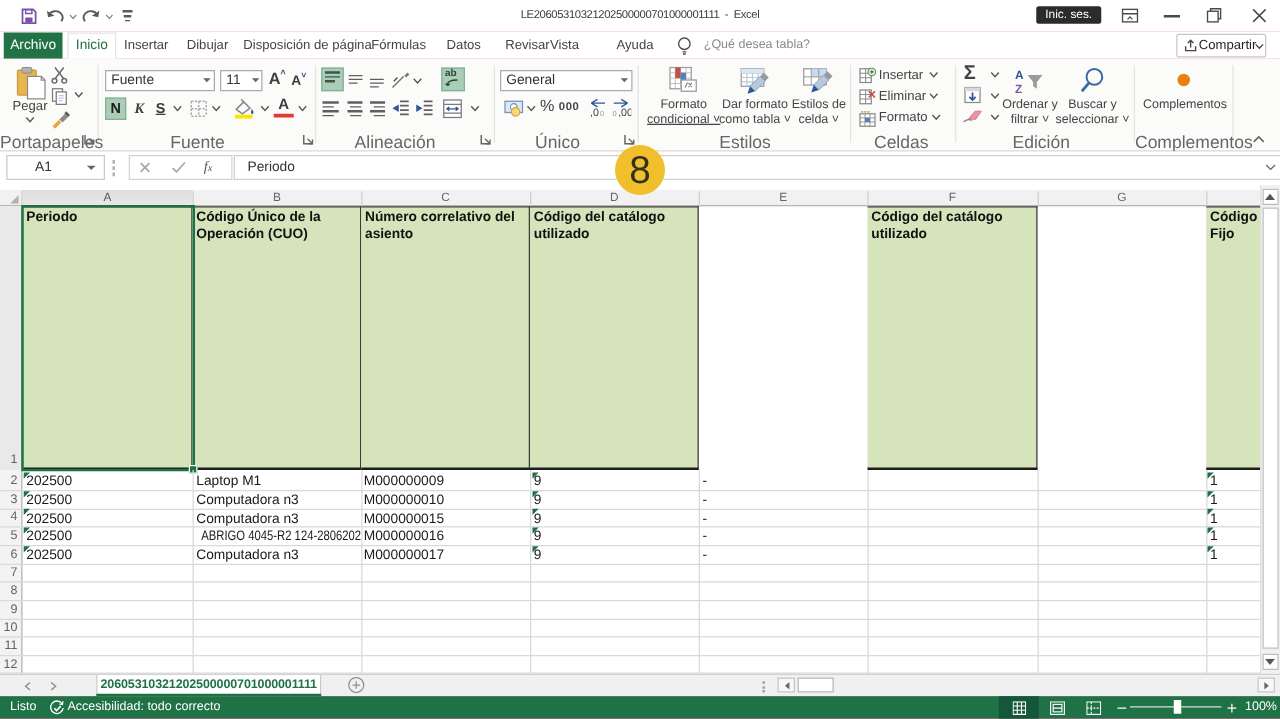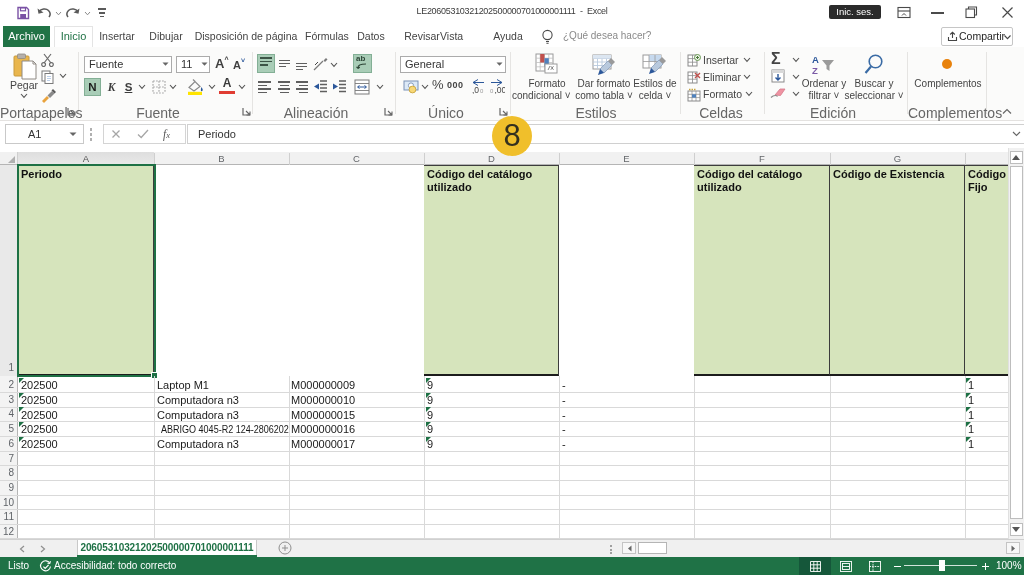--- a/index.html
+++ b/index.html
@@ -68,30 +68,30 @@
   </svg>
 </div>
 
 <div id="tabstrip" style="left:0;top:25px;width:1024px;height:22px;background:#ffffff;">
   <div class="t" style="left:3px;top:1px;width:47px;height:21px;background:#217346;color:#fff;font-size:11px;text-align:center;line-height:21px;">Archivo</div>
   <div style="left:54px;top:1px;width:39px;height:21px;background:#fff;border:1px solid #e4e4e4;border-bottom:none;"></div>
   <div class="t" style="left:54px;top:1px;width:39px;text-align:center;font-size:11px;line-height:21px;color:#217346;">Inicio</div>
   <div class="t" style="left:87px;top:0;width:60px;text-align:center;font-size:10.5px;line-height:22px;color:#444;">Insertar</div>
   <div class="t" style="left:136px;top:0;width:60px;text-align:center;font-size:10.5px;line-height:22px;color:#444;">Dibujar</div>
   <div class="t" style="left:186px;top:0;width:120px;text-align:center;font-size:10.5px;line-height:22px;color:#444;">Disposición de página</div>
-  <div class="t" style="left:297px;top:0;width:60px;text-align:center;font-size:10.5px;line-height:22px;color:#444;">Fórmulas</div>
+  <div class="t" style="left:297px;top:0;width:60px;font-size:10.5px;line-height:22px;color:#444;">Fórmulas</div>
   <div class="t" style="left:346px;top:0;width:50px;text-align:center;font-size:10.5px;line-height:22px;color:#444;">Datos</div>
   <div class="t" style="left:392px;top:0;width:60px;text-align:center;font-size:10.5px;line-height:22px;color:#444;">Revisar</div>
   <div class="t" style="left:440px;top:0;width:50px;text-align:left;font-size:10.5px;line-height:22px;color:#444;">Vista</div>
   <div class="t" style="left:483px;top:0;width:50px;text-align:center;font-size:10.5px;line-height:22px;color:#444;">Ayuda</div>
   <svg style="left:541px;top:4px;" width="13" height="16" viewBox="0 0 13 16">
     <circle cx="6.5" cy="6" r="4.6" fill="none" stroke="#4a4a4a" stroke-width="1.1"></circle>
     <path d="M5 12.5 H8 M5.4 14.2 H7.6" stroke="#4a4a4a" stroke-width="1.1"></path>
   </svg>
-  <div class="t" style="left:563px;top:0;font-size:10px;line-height:22px;color:#8a8a8a;">¿Qué desea hacer?</div>
+  <div class="t" style="left:563px;top:0;font-size:10px;line-height:22px;color:#8a8a8a;">¿Qué desea tabla?</div>
   <div style="left:941px;top:2px;width:72px;height:19px;background:#fff;border:1px solid #c6c6c6;border-radius:2px;"></div>
   <svg style="left:947px;top:6px;" width="11" height="11" viewBox="0 0 11 11">
     <path d="M1.5 6 V9.5 H9.5 V6 M5.5 7 V1.5 M3.2 3.5 L5.5 1.2 L7.8 3.5" fill="none" stroke="#444" stroke-width="1.1"></path>
   </svg>
   <div class="t" style="left:959px;top:2px;font-size:10.5px;line-height:19px;color:#262626;">Compartir</div>
   <svg style="left:1004px;top:10px;" width="7" height="5" viewBox="0 0 7 5">
         <path d="M0.5 0.5 L3.5 3.6 L6.5 0.5" fill="none" stroke="#444" stroke-width="1.1"></path>
       </svg>
 </div>
 
@@ -280,21 +280,21 @@
 
   <svg style="left:535px;top:6px;" width="24" height="24" viewBox="0 0 24 24">
     <rect x="1" y="1" width="17" height="17" fill="#fff" stroke="#9a9a9a" stroke-width="1"></rect>
     <path d="M1 5.2 H18 M1 9.5 H18 M1 13.8 H18 M5.2 1 V18 M9.5 1 V18 M13.8 1 V18" stroke="#c0c0c0" stroke-width="0.8"></path>
     <rect x="5.2" y="1" width="4.3" height="8.5" fill="#c0504d"></rect>
     <rect x="9.5" y="5.2" width="4.3" height="8.6" fill="#4f81bd"></rect>
     <rect x="10" y="11" width="12" height="9" fill="#fff" stroke="#9a9a9a" stroke-width="1"></rect>
     <path d="M13 17 L15 13 M15.8 13.2 L18.5 16.8 M18.5 13.2 L15.8 16.8" stroke="#7a7a7a" stroke-width="0.9"></path>
   </svg>
   <div class="t" style="left:512px;top:31px;width:70px;text-align:center;font-size:10px;color:#444;">Formato</div>
-  <div class="t" style="left:512px;top:43px;width:70px;font-size:10px;color:#444;">condicional ˅</div>
+  <div class="t" style="left:512px;top:43px;width:70px;text-align:center;font-size:10px;color:#444;text-decoration:underline;">condicional ˅</div>
   <svg style="left:592px;top:6px;" width="26" height="24" viewBox="0 0 26 24">
     <rect x="1" y="2" width="18" height="14" fill="#fff" stroke="#9a9a9a" stroke-width="1"></rect>
     <path d="M1 5.5 H19 M1 9 H19 M1 12.5 H19 M5.5 2 V16 M10 2 V16 M14.5 2 V16" stroke="#b9c9dc" stroke-width="0.9"></path>
     <rect x="1" y="2" width="18" height="3.5" fill="#dce6f1"></rect>
     <path d="M8 16 L16 8 L20 12 L12 20 Z" fill="#b8c9dd" stroke="#8aa0bd" stroke-width="0.8"></path>
     <path d="M8 16 L6 22 L12 20 Z" fill="#2b579a"></path>
     <path d="M16 8 L19 5 L23 9 L20 12 Z" fill="#9a9a9a"></path>
   </svg>
   <div class="t" style="left:569px;top:31px;width:70px;text-align:center;font-size:10px;color:#444;">Dar formato</div>
   <div class="t" style="left:569px;top:43px;width:70px;text-align:center;font-size:10px;color:#444;">como tabla ˅</div>
@@ -432,23 +432,24 @@
   <div class="rn" style="left:0;top:275px;">5</div>
   <div class="rn" style="left:0;top:290px;">6</div>
   <div class="rn" style="left:0;top:305px;">7</div>
   <div class="rn" style="left:0;top:319px;">8</div>
   <div class="rn" style="left:0;top:334px;">9</div>
   <div class="rn" style="left:0;top:349px;">10</div>
   <div class="rn" style="left:0;top:363px;">11</div>
   <div class="rn" style="left:0;top:378px;">12</div>
 
   <div class="hc" style="left:18px;width:136px;"><b>Periodo</b></div>
+  <div class="hc" style="left:154px;width:135px;"><b>Código Único de la Operación (CUO)</b></div>
+  <div class="hc" style="left:289px;width:135px;"><b>Número correlativo del asiento</b></div>
   <div class="hc" style="left:424px;width:135px;"><b>Código del catálogo utilizado</b></div>
   <div class="hc" style="left:694px;width:136px;"><b>Código del catálogo utilizado</b></div>
-  <div class="hc" style="left:830px;width:135px;"><b>Código de Existencia</b></div>
   <div class="hc" style="left:965px;width:135px;"><b>Código del Activo<br>Fijo</b></div>
 
   <div style="left:17px;top:15.5px;width:139px;height:213.5px;border:2px solid #1e7145;background:transparent;"></div>
   <div style="left:151px;top:224px;width:7px;height:7px;background:#1e7145;border:1px solid #fff;"></div>
 
   <div class="gl" style="left:154px;top:228px;width:1px;height:163px;"></div>
   <div class="gl" style="left:289px;top:228px;width:1px;height:163px;"></div>
   <div class="gl" style="left:424px;top:228px;width:1px;height:163px;"></div>
   <div class="gl" style="left:559px;top:228px;width:1px;height:163px;"></div>
   <div class="gl" style="left:694px;top:228px;width:1px;height:163px;"></div>

